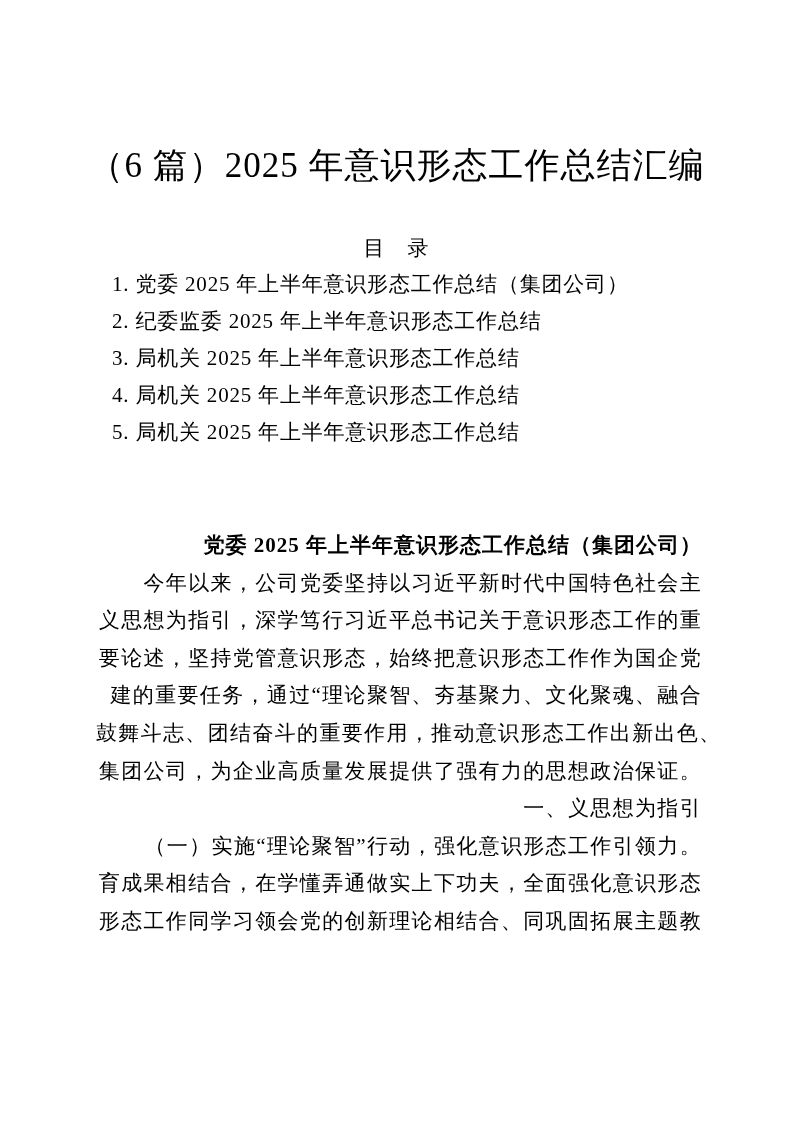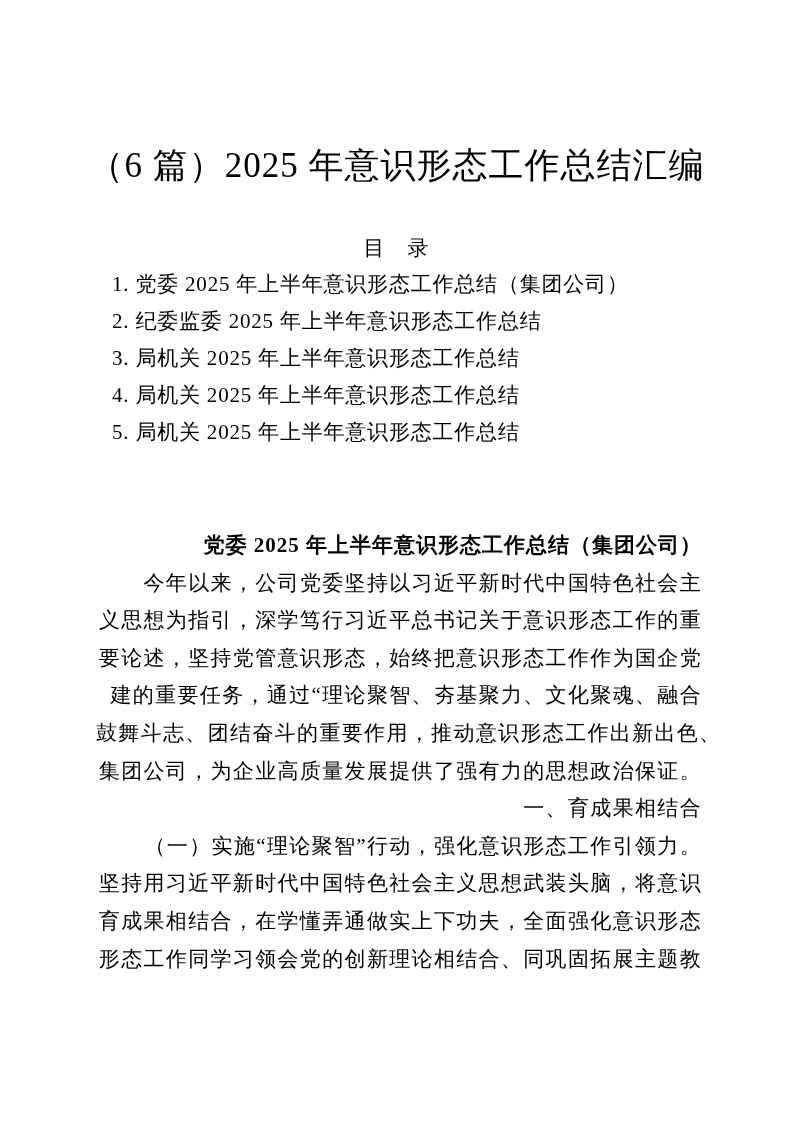--- a/index.html
+++ b/index.html
@@ -97,21 +97,20 @@
   <div class="article">
     <div class="article-heading">党委 2025 年上半年意识形态工作总结（集团公司）</div>
 
     <div class="line indent">今年以来，公司党委坚持以习近平新时代中国特色社会主</div>
     <div class="line">义思想为指引，深学笃行习近平总书记关于意识形态工作的重</div>
     <div class="line">要论述，坚持党管意识形态，始终把意识形态工作作为国企党</div>
     <div class="line">建的重要任务，通过“理论聚智、夯基聚力、文化聚魂、融合</div>
     <div class="line">鼓舞斗志、团结奋斗的重要作用，推动意识形态工作出新出色、</div>
     <div class="line">集团公司，为企业高质量发展提供了强有力的思想政治保证。</div>
 
-    <div class="line indent">一、育成果相结合</div>
+    <div class="line indent">一、义思想为指引</div>
 
     <div class="line indent">（一）实施“理论聚智”行动，强化意识形态工作引领力。</div>
-    <div class="line">坚持用习近平新时代中国特色社会主义思想武装头脑，将意识</div>
     <div class="line">育成果相结合，在学懂弄通做实上下功夫，全面强化意识形态</div>
     <div class="line">形态工作同学习领会党的创新理论相结合、同巩固拓展主题教</div>
   </div>
 
 </div>
 
 </body></html>

